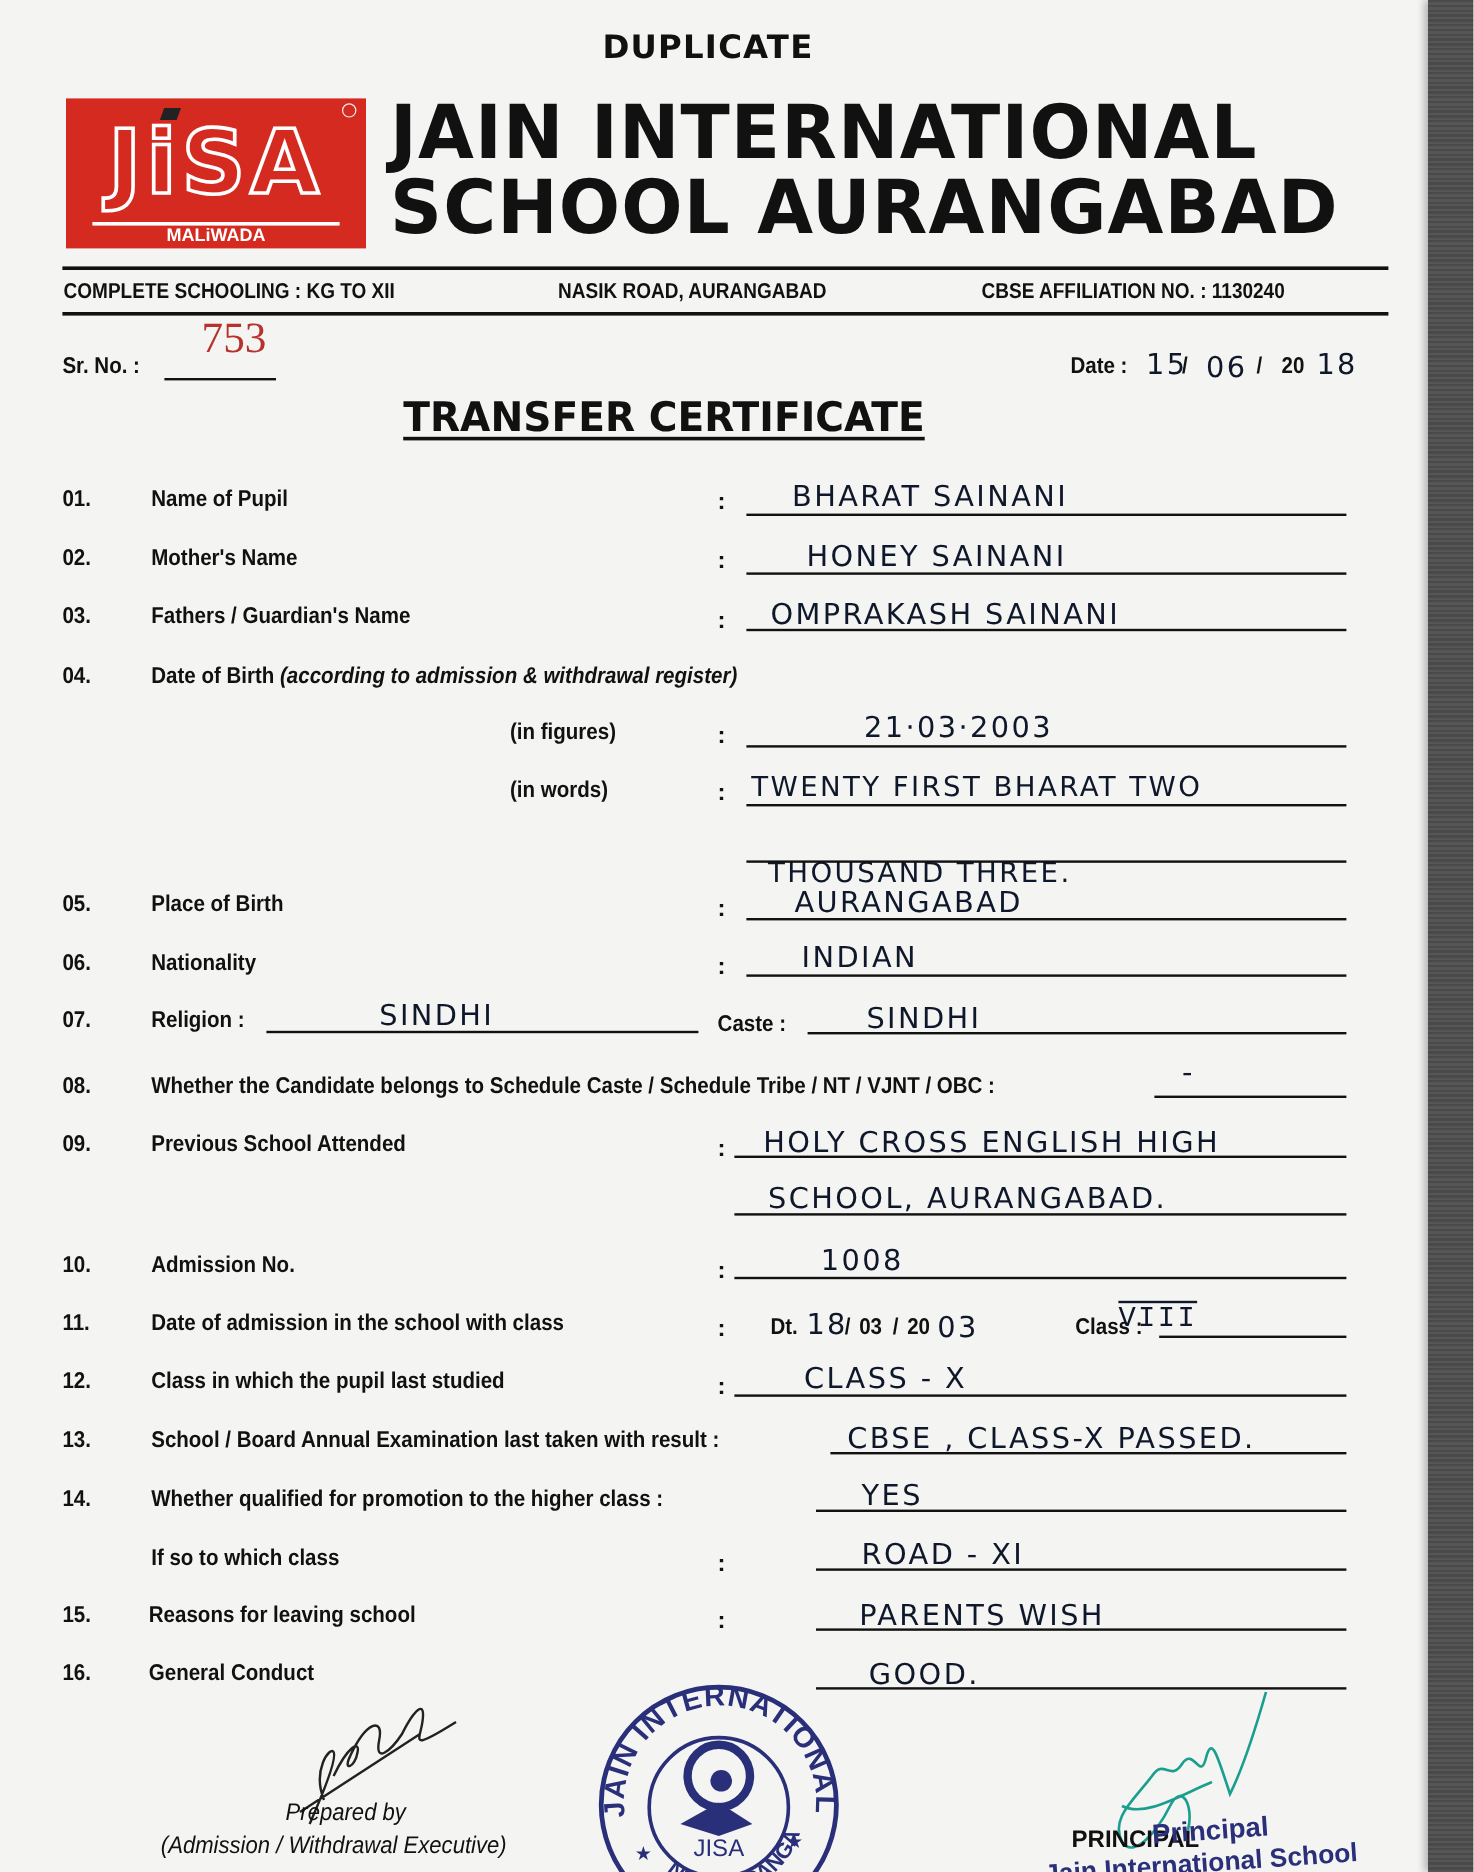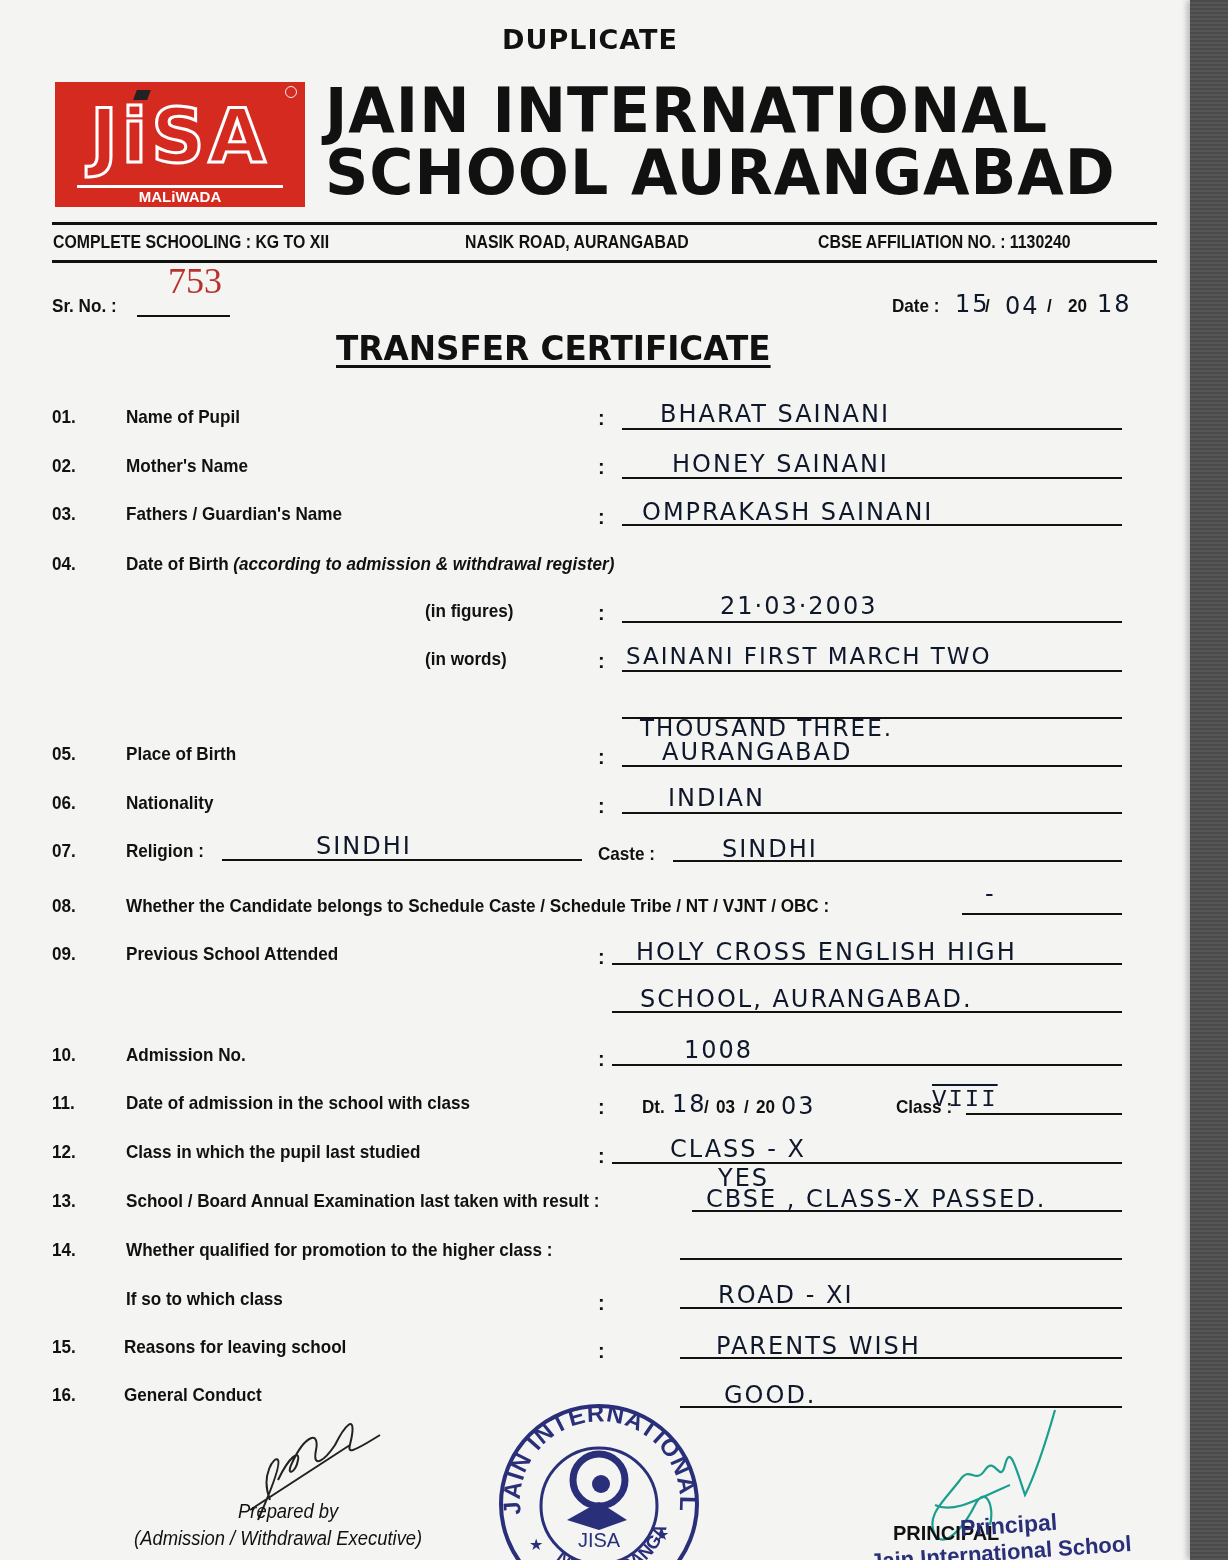--- a/index.html
+++ b/index.html
@@ -94,21 +94,21 @@
   <div class="abs subheader" style="left:818px;">CBSE AFFILIATION NO. : 1130240</div>
   <div class="abs rule" style="top:260px;"></div>
 
   <div class="abs srno-val">753</div>
   <div class="abs srno-label">Sr. No. :</div>
   <div class="abs srno-line"></div>
 
   <div class="abs date-label">Date :</div>
   <div class="abs hand" style="left:955px;top:290px;">15</div>
   <div class="abs label" style="left:985px;top:295px;">/</div>
-  <div class="abs hand" style="left:1005px;top:292px;">04</div>
+  <div class="abs hand" style="left:1005px;top:292px;">06</div>
   <div class="abs label" style="left:1047px;top:295px;">/</div>
   <div class="abs label" style="left:1068px;top:295px;">20</div>
   <div class="abs hand" style="left:1097px;top:290px;">18</div>
 
   <div class="abs title">TRANSFER CERTIFICATE</div>
 
   <div class="abs num" style="top:406px;">01.</div>
   <div class="abs label" style="left:126px;top:406px;">Name of Pupil</div>
   <div class="abs colon" style="left:598px;top:407px;">:</div>
   <div class="abs hand" style="left:660px;top:400px;">BHARAT  SAINANI</div>
@@ -130,21 +130,21 @@
   <div class="abs label" style="left:126px;top:553px;">
     <span>Date of Birth</span>
     <i>(according to admission &amp; withdrawal register)</i>
   </div>
   <div class="abs label" style="left:425px;top:600px;">(in figures)</div>
   <div class="abs colon" style="left:598px;top:602px;">:</div>
   <div class="abs hand" style="left:720px;top:592px;">21·03·2003</div>
   <div class="abs line" style="left:622px;top:621px;width:500px;"></div>
   <div class="abs label" style="left:425px;top:648px;">(in words)</div>
   <div class="abs colon" style="left:598px;top:650px;">:</div>
-  <div class="abs hand" style="left:626px;top:643px;font-size:23px;">SAINANI FIRST  MARCH TWO</div>
+  <div class="abs hand" style="left:626px;top:643px;font-size:23px;">TWENTY FIRST  BHARAT TWO</div>
   <div class="abs line" style="left:622px;top:670px;width:500px;"></div>
   <div class="abs hand" style="left:640px;top:690px;font-size:23px;margin-top:25px;">THOUSAND THREE.</div>
   <div class="abs line" style="left:622px;top:717px;width:500px;"></div>
 
   <div class="abs num" style="top:743px;">05.</div>
   <div class="abs label" style="left:126px;top:743px;">Place of Birth</div>
   <div class="abs colon" style="left:598px;top:746px;">:</div>
   <div class="abs hand" style="left:662px;top:738px;">AURANGABAD</div>
   <div class="abs line" style="left:622px;top:765px;width:500px;"></div>
 
@@ -201,21 +201,21 @@
   <div class="abs hand" style="left:670px;top:1135px;">CLASS - X</div>
   <div class="abs line" style="left:612px;top:1162px;width:510px;"></div>
 
   <div class="abs num" style="top:1190px;">13.</div>
   <div class="abs label" style="left:126px;top:1190px;">School / Board Annual Examination last taken with result :</div>
   <div class="abs hand" style="left:706px;top:1185px;">CBSE , CLASS-X PASSED.</div>
   <div class="abs line" style="left:692px;top:1210px;width:430px;"></div>
 
   <div class="abs num" style="top:1239px;">14.</div>
   <div class="abs label" style="left:126px;top:1239px;">Whether qualified for promotion to the higher class :</div>
-  <div class="abs hand" style="left:718px;top:1164px;">YES</div>
+  <div class="abs hand" style="left:718px;top:1232px;">YES</div>
   <div class="abs line" style="left:680px;top:1258px;width:442px;"></div>
   <div class="abs label" style="left:126px;top:1288px;">If so to which class</div>
   <div class="abs colon" style="left:598px;top:1292px;">:</div>
   <div class="abs hand" style="left:718px;top:1281px;">ROAD - XI</div>
   <div class="abs line" style="left:680px;top:1307px;width:442px;"></div>
 
   <div class="abs num" style="top:1336px;">15.</div>
   <div class="abs label" style="left:124px;top:1336px;">Reasons for leaving school</div>
   <div class="abs colon" style="left:598px;top:1340px;">:</div>
   <div class="abs hand" style="left:716px;top:1332px;">PARENTS  WISH</div>

